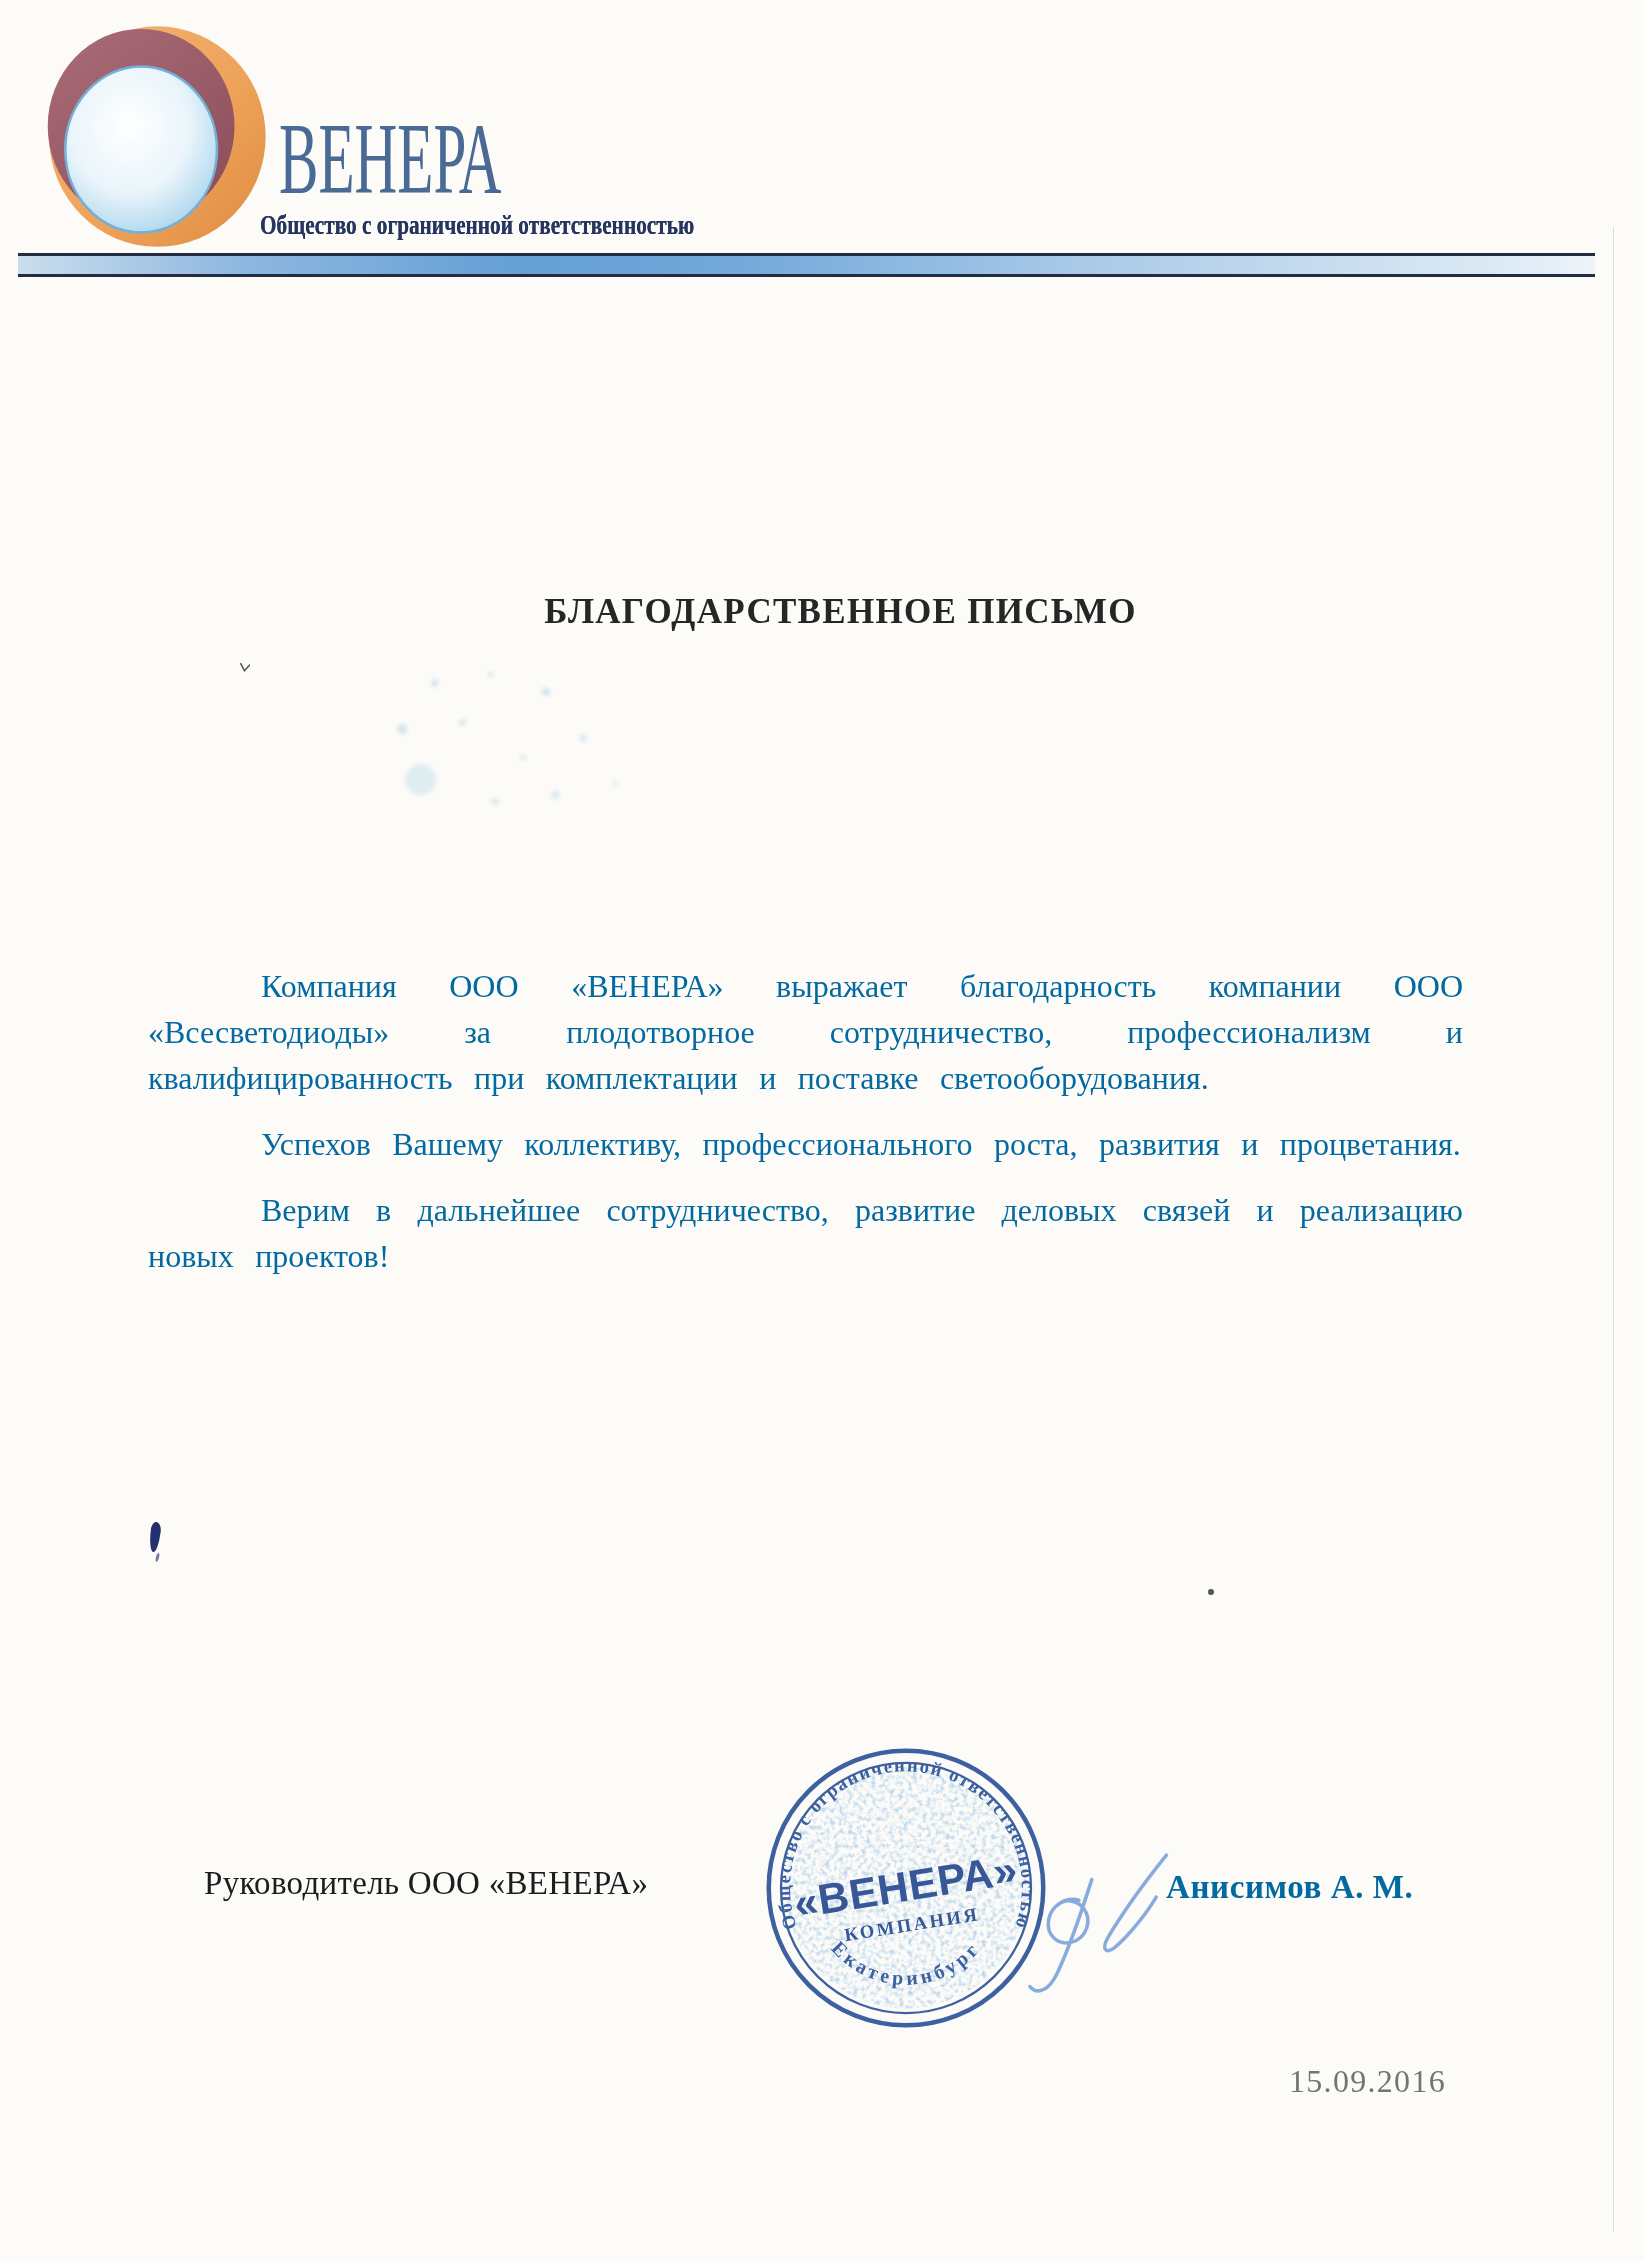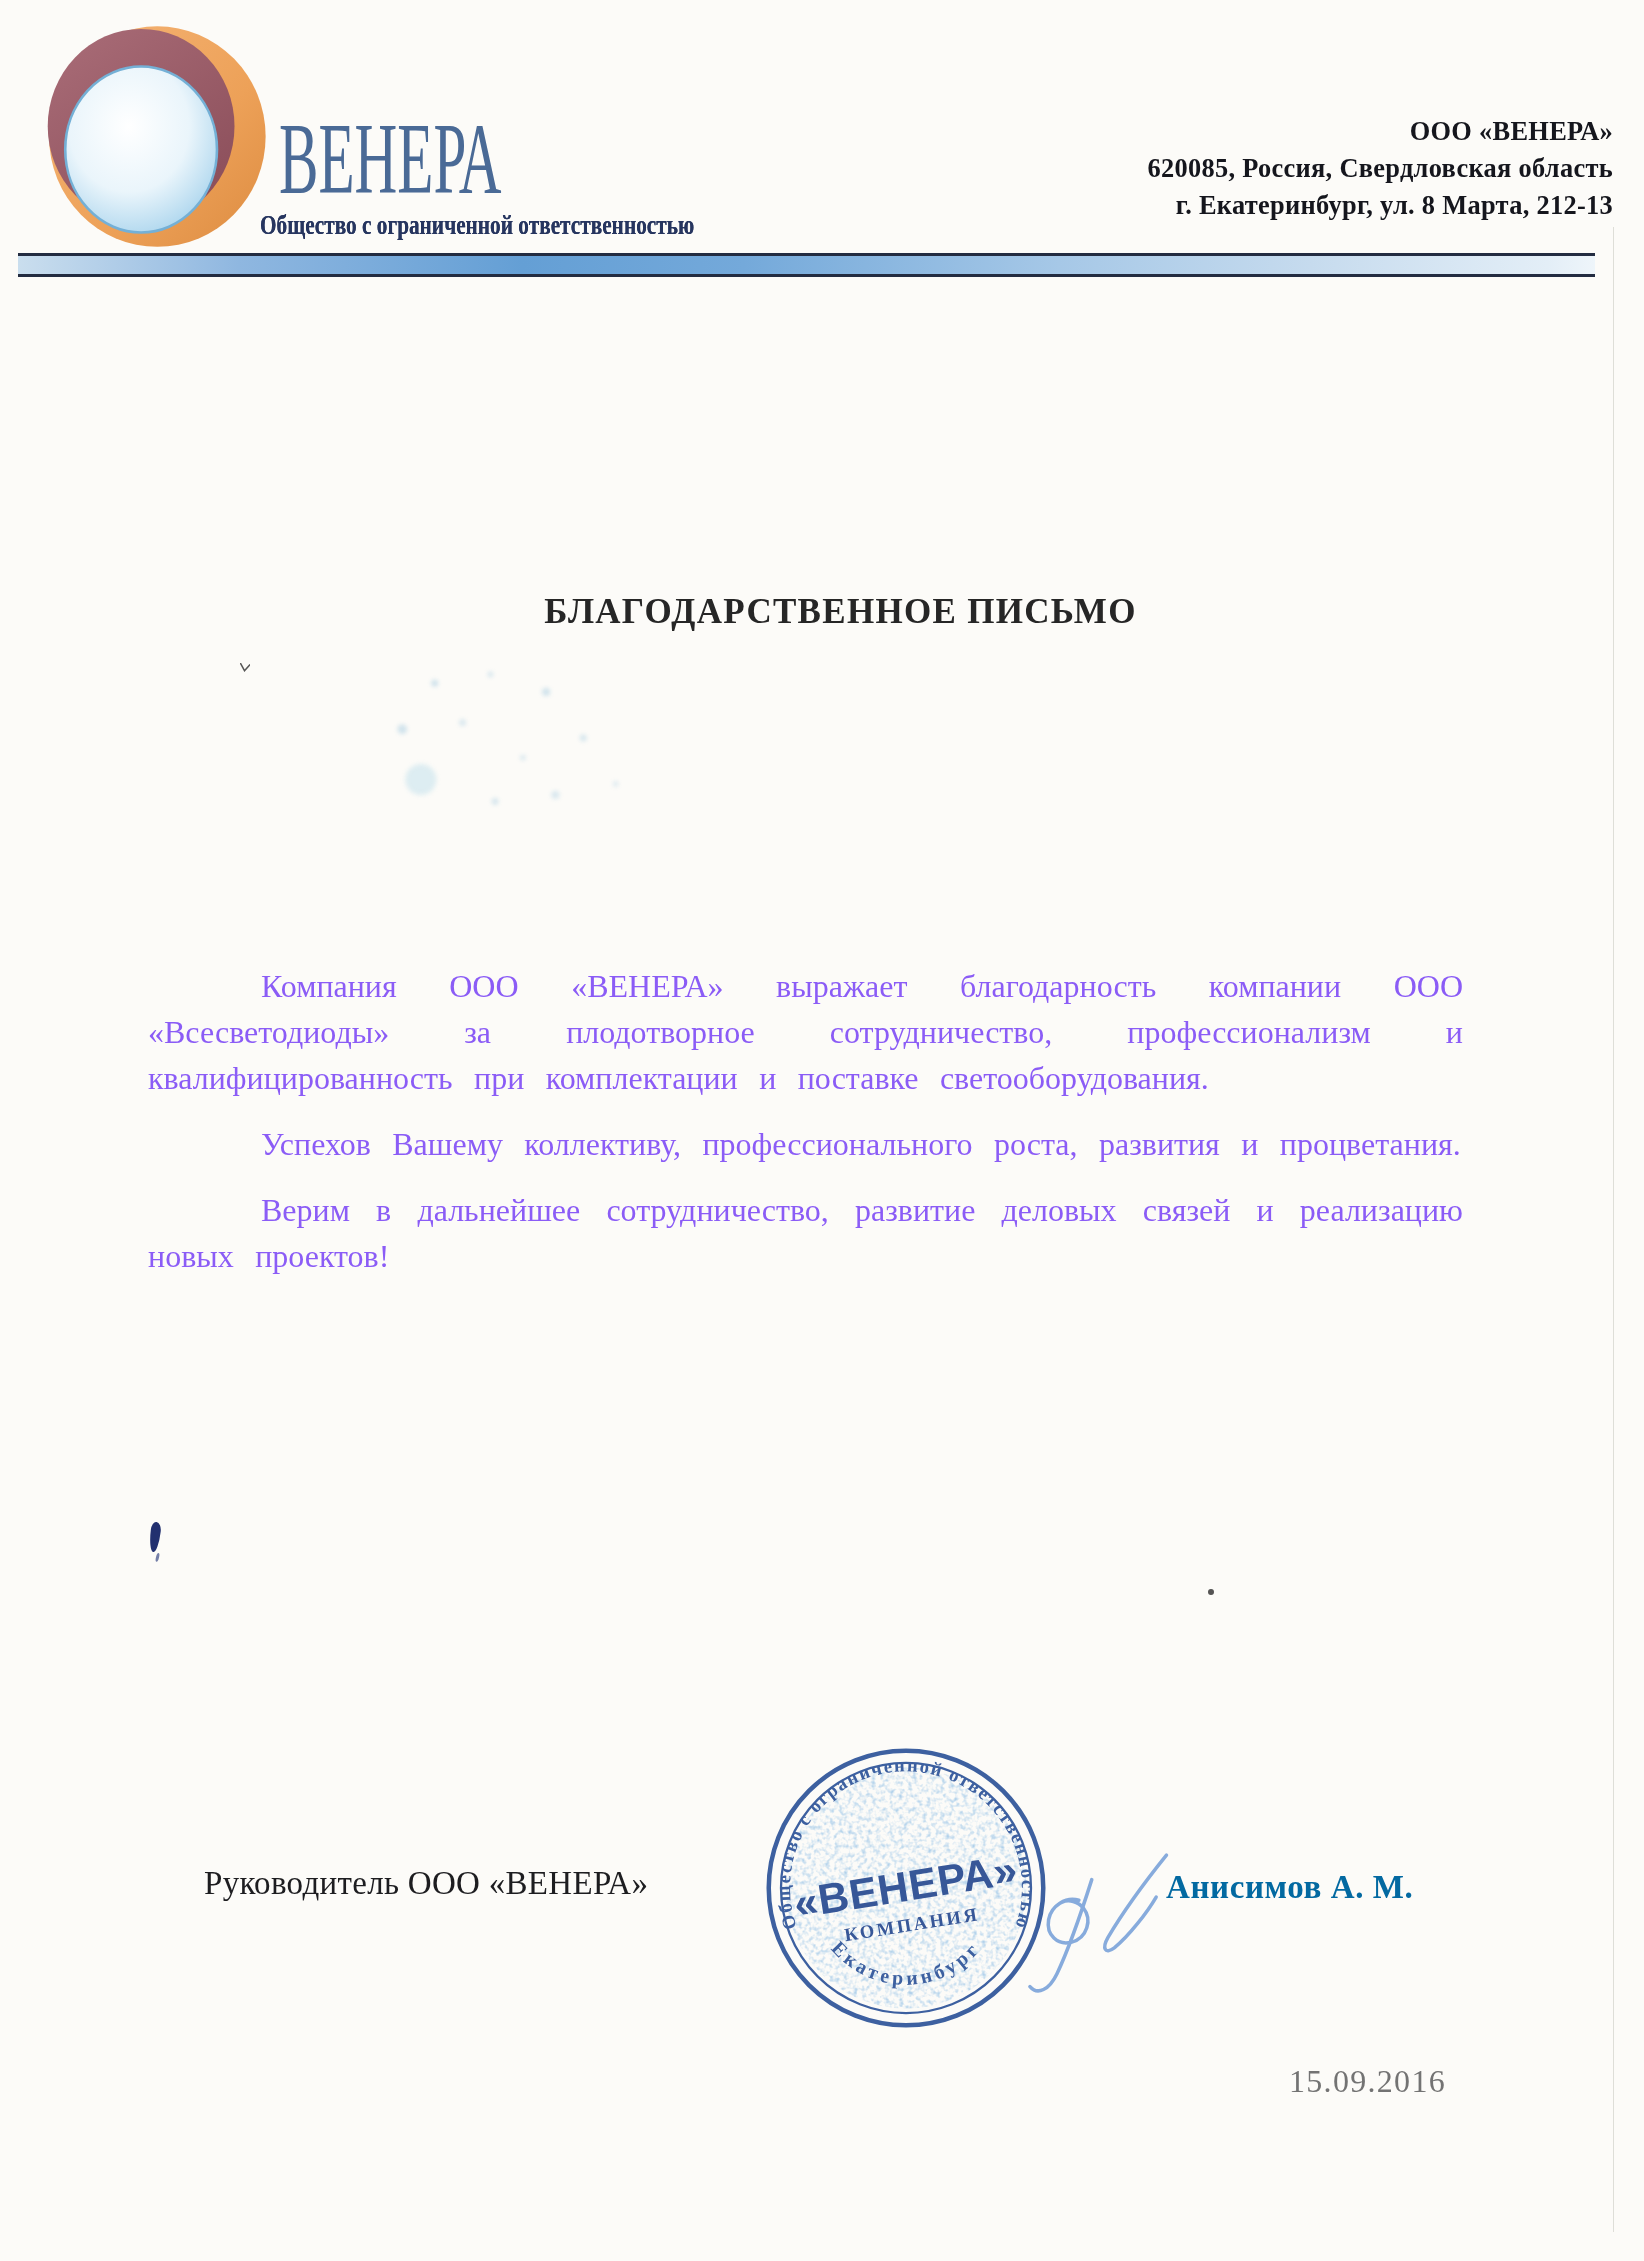--- a/index.html
+++ b/index.html
@@ -35,21 +35,21 @@
   
   .title{
     position:absolute;left:148px;top:592px;width:1315px;margin:0;
     padding-left:70px;box-sizing:border-box;
     text-align:center;font-size:35px;font-weight:700;letter-spacing:1.3px;
     color:#262626;white-space:nowrap;
   }
   .body-text{position:absolute;left:148px;top:963px;width:1315px;font-size:32px;line-height:46px;}
   .body-text p{
     margin:0 0 20px 0;text-indent:113px;text-align:justify;
-    word-spacing:.42em;color:#8b5cf6;
+    word-spacing:.42em;color:#0369a1;
   }
   
   .role{position:absolute;left:204px;top:1865px;font-size:33px;font-weight:400;color:#1d1d20;white-space:nowrap;letter-spacing:0.3px;}
   .signer{position:absolute;left:1166px;top:1869px;font-size:33px;font-weight:700;color:#0369a1;white-space:nowrap;letter-spacing:0.6px;}
   .date{position:absolute;left:1289px;top:2063px;font-size:32px;font-weight:400;color:#737373;letter-spacing:1.3px;}
   
   .stamp{position:absolute;left:761px;top:1743px;width:290px;height:290px;opacity:.95;filter:blur(0.3px);}
   .stamp .ring{font-family:"Liberation Serif",serif;font-size:29px;font-weight:700;letter-spacing:2.5px;fill:#33589c;}
   .stamp .city{font-family:"Liberation Serif",serif;font-size:31px;font-weight:700;letter-spacing:6px;fill:#33589c;}
   .stamp .cname{font-family:"Liberation Sans",sans-serif;font-size:66px;font-weight:700;letter-spacing:1px;fill:#2d4f93;text-anchor:middle;}
@@ -103,25 +103,20 @@
         <stop offset="100%" stop-color="#8c4f5b"></stop>
       </linearGradient>
     </defs>
     <ellipse cx="188" cy="172" rx="167" ry="170" fill="url(#gOrange)"></ellipse>
     <ellipse cx="163" cy="156" rx="144" ry="150" fill="url(#gMaroon)"></ellipse>
     <ellipse cx="163" cy="192" rx="117" ry="128" fill="url(#gBlue)" stroke="#74b0d6" stroke-width="4"></ellipse>
   </svg>
   <div class="logo-name">ВЕНЕРА</div>
   <div class="logo-sub">Общество с ограниченной ответственностью</div>
 
-  <div class="addr">
-    <div>ООО «ВЕНЕРА»</div>
-    <div>620085, Россия, Свердловская область</div>
-    <div>г. Екатеринбург, ул. 8 Марта, 212-13</div>
-  </div>
 
   <div class="rule"></div>
 
   <h1 class="title">БЛАГОДАРСТВЕННОЕ ПИСЬМО</h1>
 
   <div class="smudge"></div>
   <svg class="chevron-mark" viewBox="0 0 16 14">
     <path d="M1 1 L7 12 L15 3" fill="none" stroke="#3a3a3a" stroke-width="2.4" stroke-linecap="round"></path>
   </svg>
 

